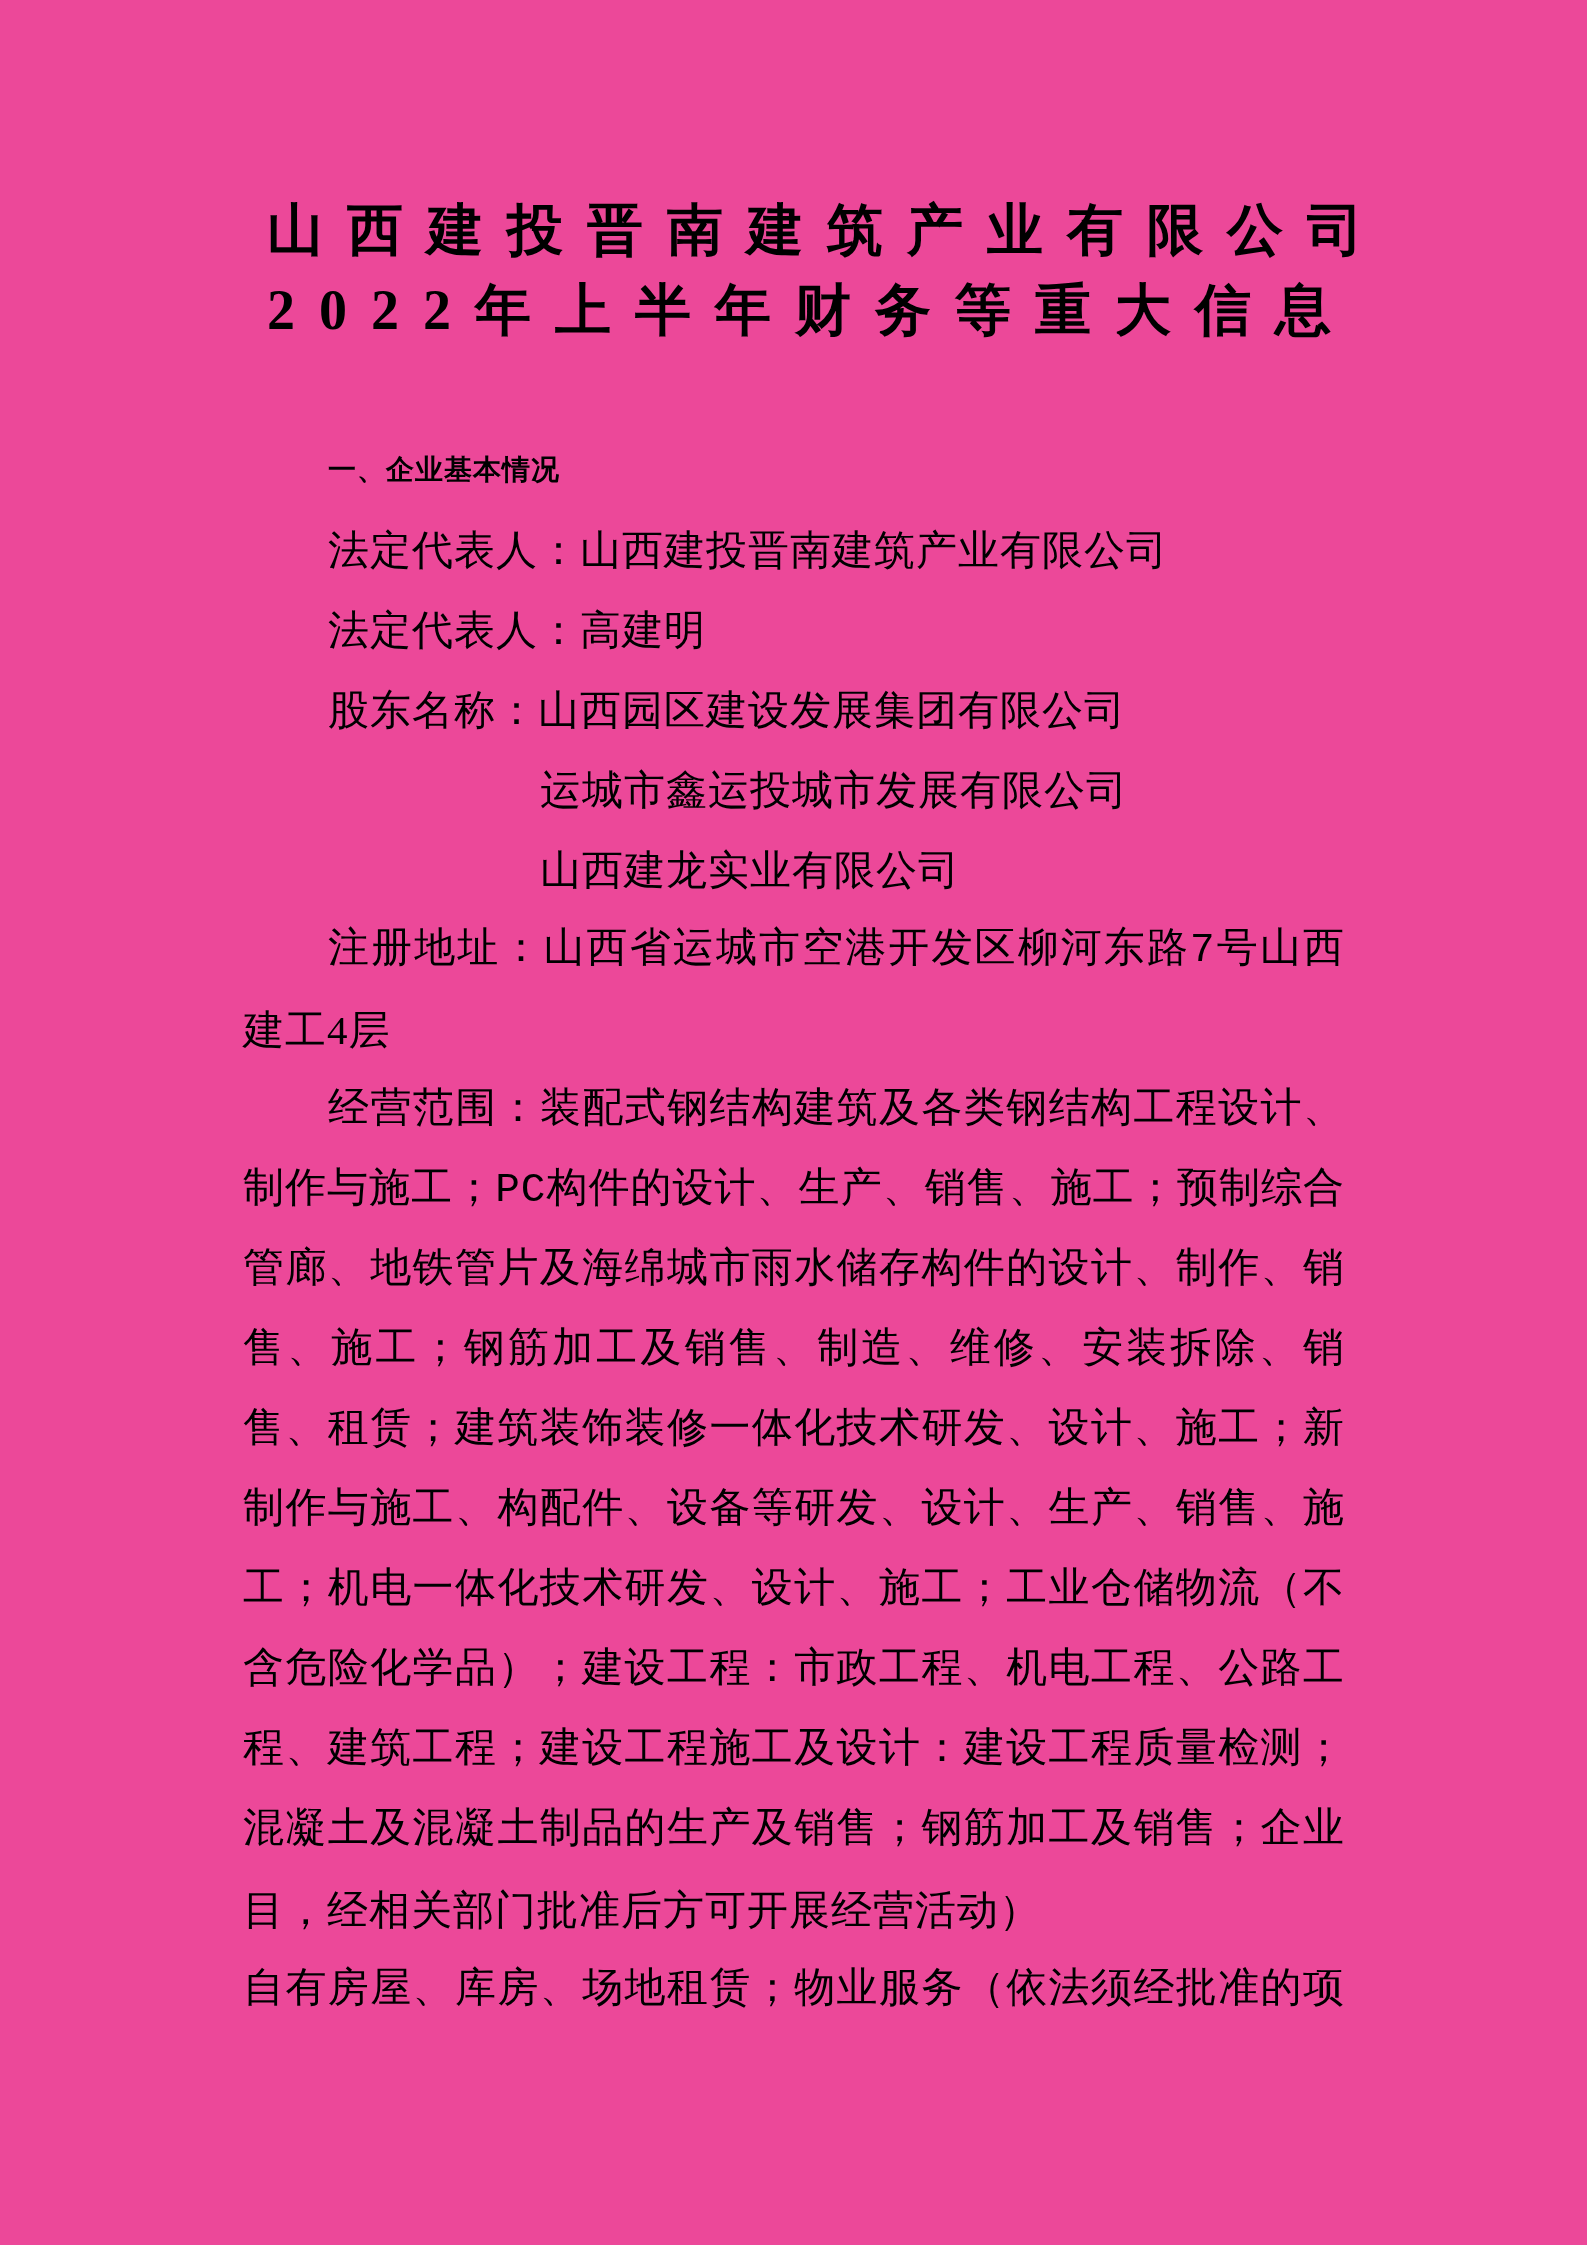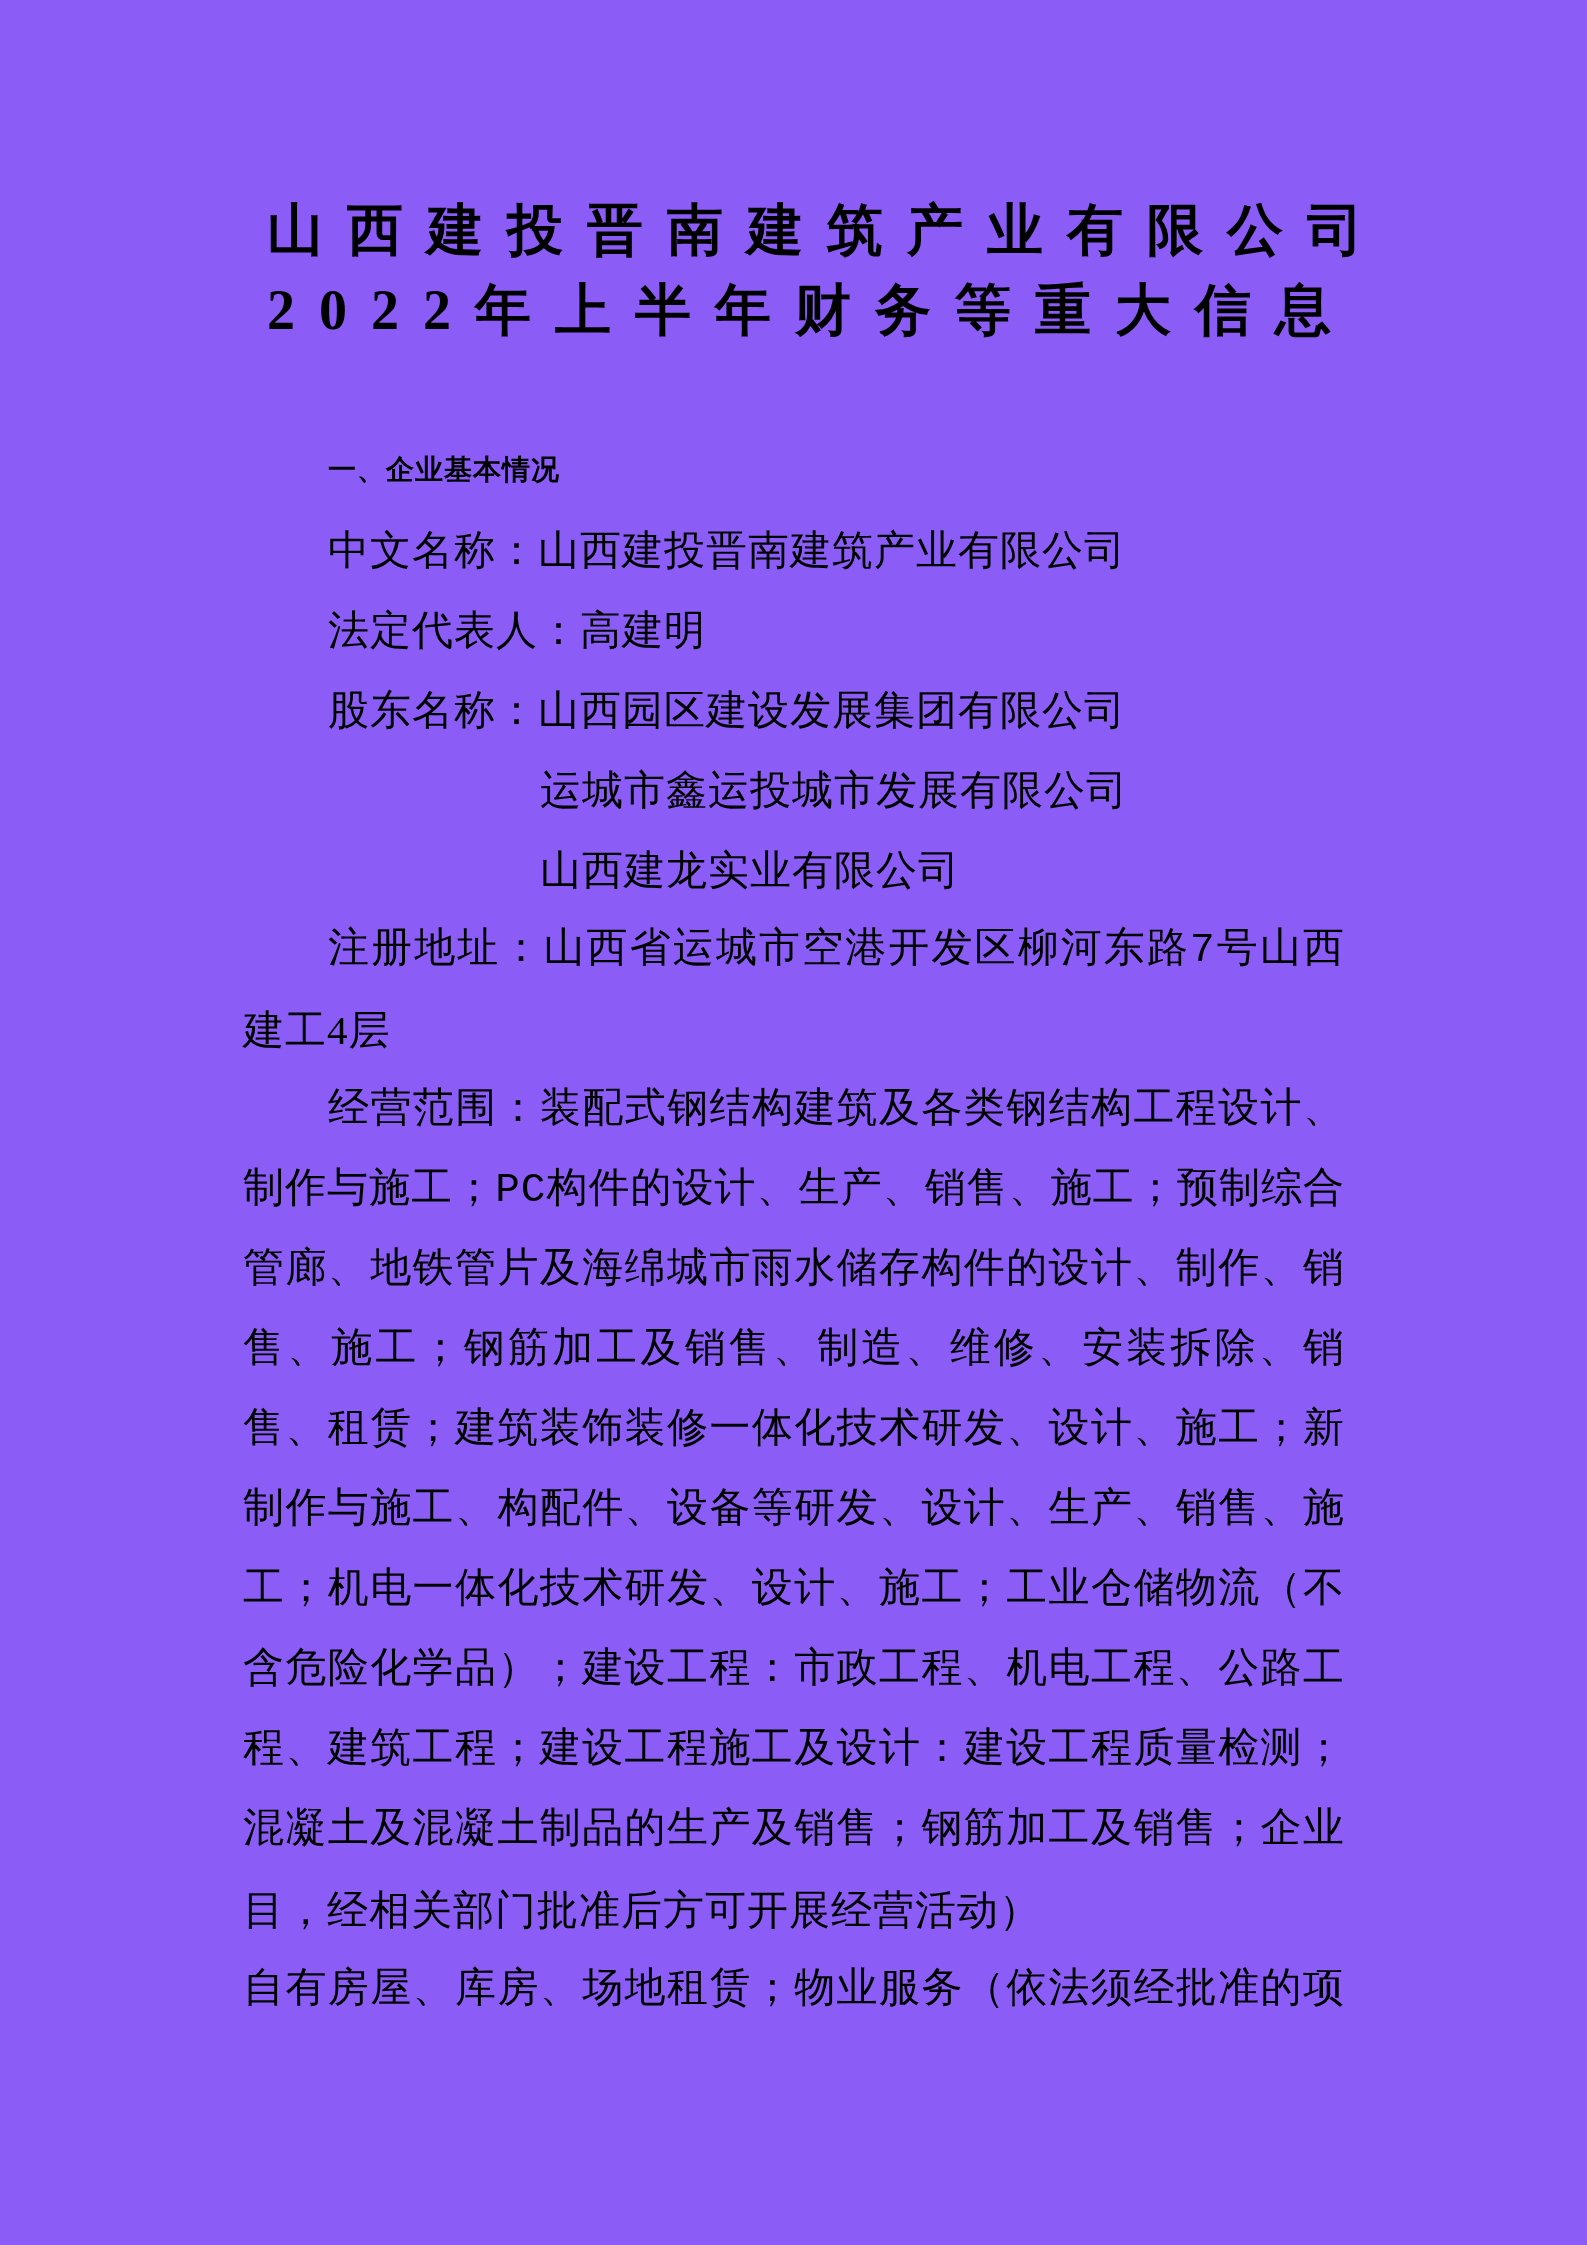--- a/index.html
+++ b/index.html
@@ -4,21 +4,21 @@
 <style>
   html, body {
     margin: 0;
     padding: 0;
     background: #ffffff;
   }
   .page {
     position: relative;
     width: 1587px;
     height: 2245px;
-    background: #8b5cf6;
+    background: #ec4899;
     color: #000000;
     box-sizing: border-box;
     padding: 190px 242px 0 243px;
     font-family: "Liberation Serif", "DejaVu Serif", serif;
     overflow: hidden;
   }
   .line {
     height: 80px;
     line-height: 80px;
     font-size: 41px;
@@ -62,21 +62,21 @@
 
 <div class="page">
 
   <div class="title-line">山西建投晋南建筑产业有限公司</div>
   <div class="title-line">2022年上半年财务等重大信息</div>
 
   <div class="spacer"></div>
 
   <div class="line heading indent">一、企业基本情况</div>
 
-  <div class="line indent">中文名称：山西建投晋南建筑产业有限公司</div>
+  <div class="line indent">法定代表人：山西建投晋南建筑产业有限公司</div>
   <div class="line indent">法定代表人：高建明</div>
   <div class="line indent">股东名称：山西园区建设发展集团有限公司</div>
   <div class="line indent-deep">运城市鑫运投城市发展有限公司</div>
   <div class="line indent-deep">山西建龙实业有限公司</div>
 
   <div class="line j indent">注册地址：山西省运城市空港开发区柳河东路7号山西</div>
   <div class="line">建工4层</div>
 
   <div class="line j indent">经营范围：装配式钢结构建筑及各类钢结构工程设计、</div>
   <div class="line j">制作与施工；PC构件的设计、生产、销售、施工；预制综合</div>

